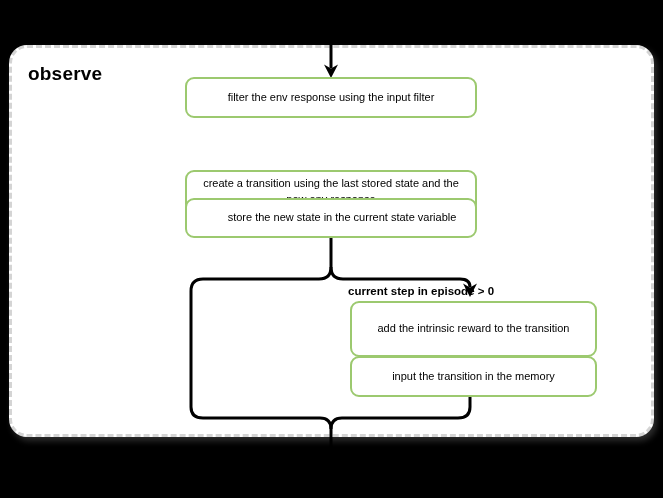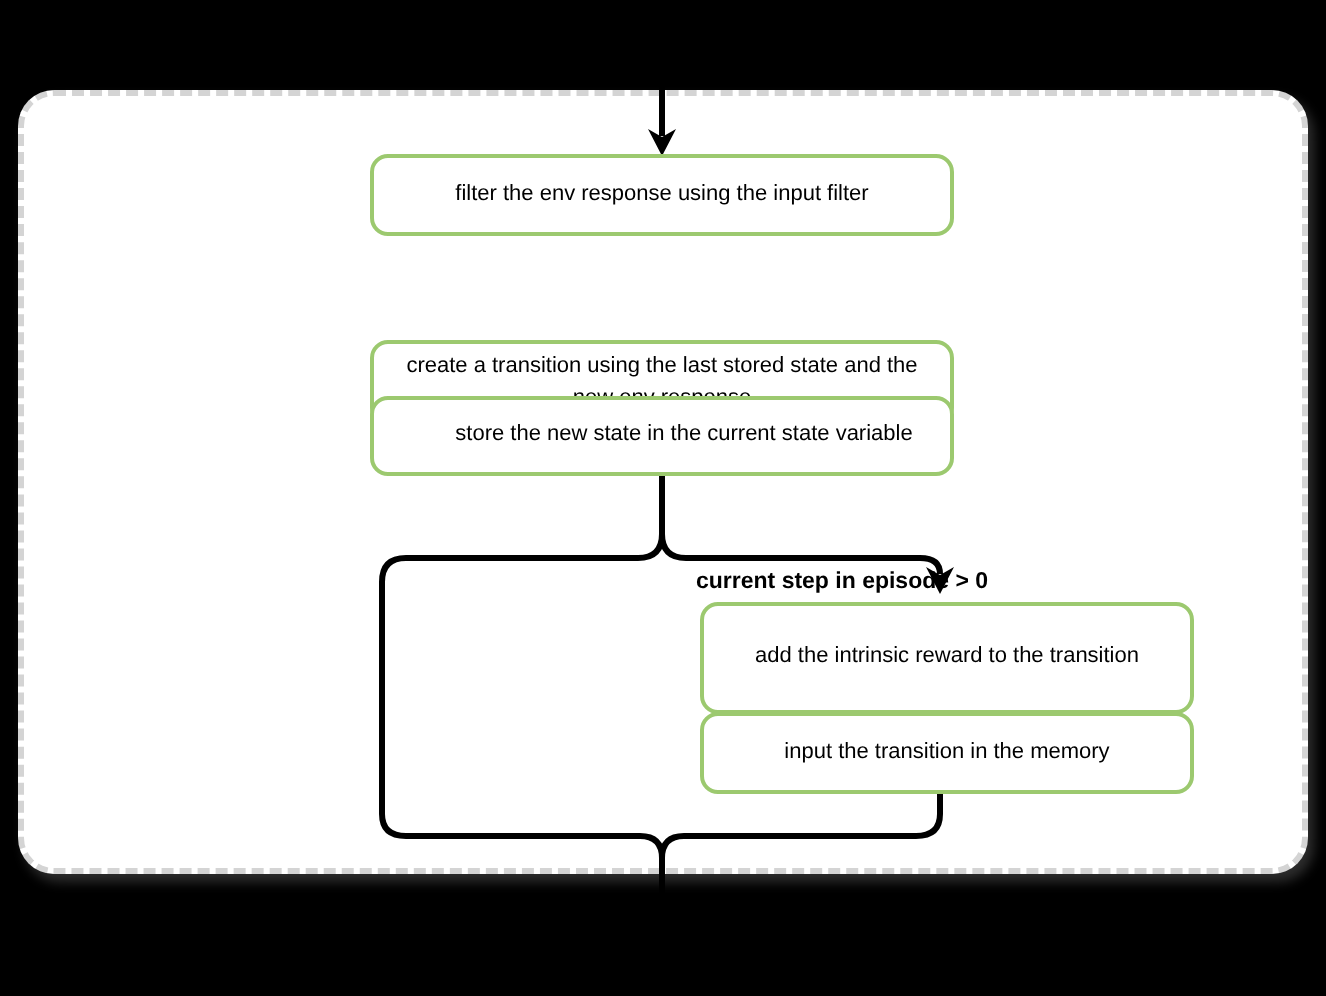--- a/index.html
+++ b/index.html
@@ -85,20 +85,21 @@
     <polygon points="331,78 324,64.5 331,68.5 338,64.5" fill="#000000"></polygon>
 
     <path d="M331,238 V267 Q331,279 319,279 H203 Q191,279 191,291 V407 Q191,418 203,418 H320 Q331,418 331,429 V470" fill="none" stroke="#000000" stroke-width="3"></path>
 
     <path d="M331,267 Q331,279 343,279 H460 Q470,279 470,287" fill="none" stroke="#000000" stroke-width="3"></path>
     <polygon points="470,297 463,283.5 470,287.5 477,283.5" fill="#000000"></polygon>
 
     <path d="M470,396 V407 Q470,418 458,418 H342 Q331,418 331,429" fill="none" stroke="#000000" stroke-width="3"></path>
   </svg>
 
+  <div class="panel-title">observe</div>
 
   <div class="node node-filter">
     <span>filter the env response using the input filter</span>
   </div>
 
   <div class="node node-create">
     <span>create a transition using the last stored state and the new env response</span>
   </div>
 
   <div class="node node-store-state">

